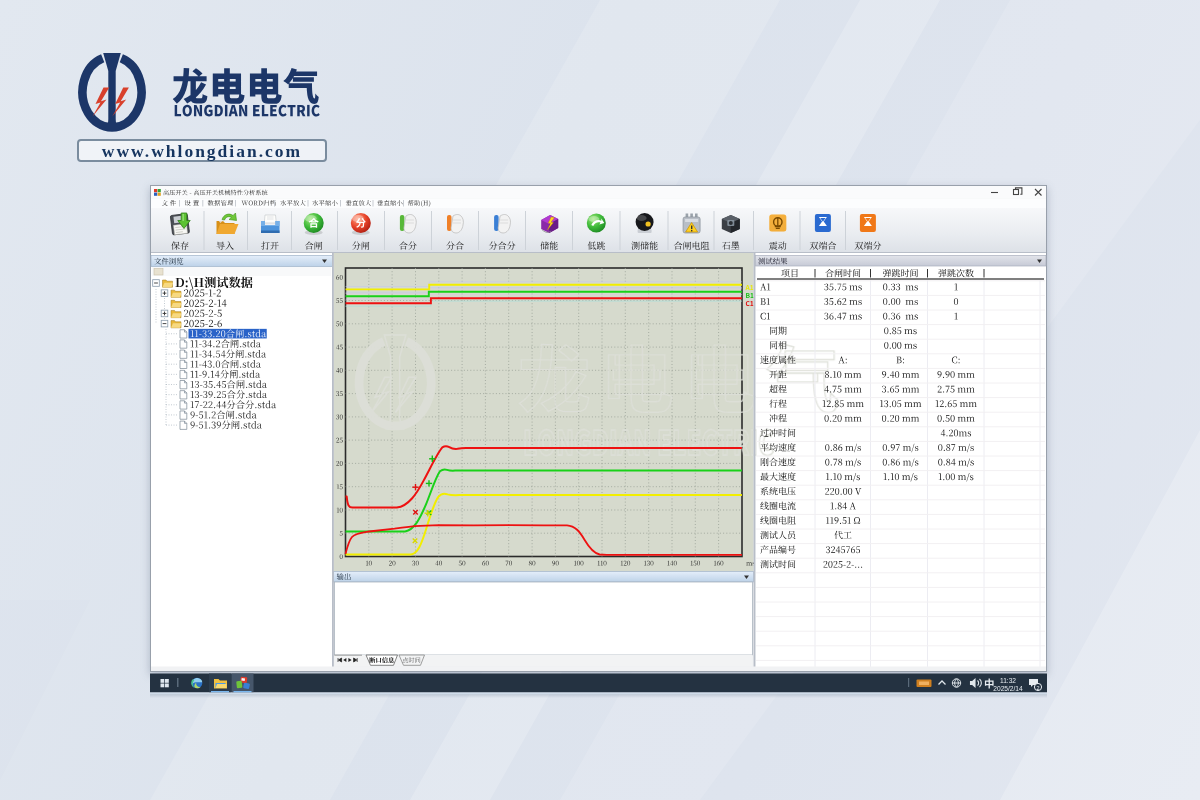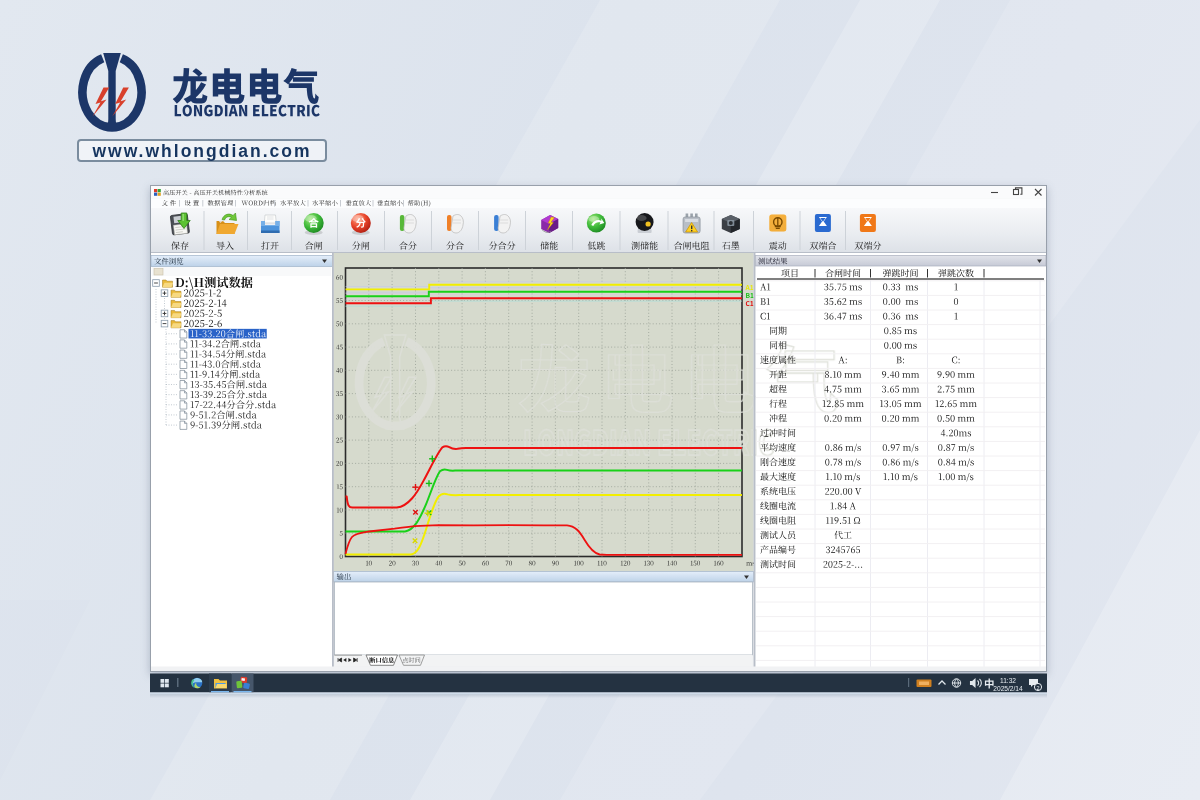--- a/index.html
+++ b/index.html
@@ -41,21 +41,21 @@
       <use href="#q12" x="5731"></use>
       <use href="#q4" x="6374"></use>
       <use href="#q12" x="6985"></use>
       <use href="#q13" x="7628"></use>
       <use href="#q14" x="8308"></use>
       <use href="#q15" x="8961"></use>
       <use href="#q9" x="9682"></use>
       <use href="#q13" x="10045"></use>
     </g>
   </svg>
-<div class="abs" style="left:77px;top:139px;width:246px;height:19px;border:2px solid #7a8c9e;border-radius:4px;background:rgba(255,255,255,0.5);text-align:center;font-weight:bold;font-size:17.5px;letter-spacing:2px;color:#16355f;line-height:20px;">www.whlongdian.com</div>
+<div class="abs" style="left:77px;top:139px;width:246px;height:19px;border:2px solid #7a8c9e;border-radius:4px;background:rgba(255,255,255,0.5);text-align:center;font-weight:bold;font-size:17.5px;letter-spacing:2px;color:#16355f;line-height:20px;font-family:Liberation Serif, serif;">www.whlongdian.com</div>
 <div class="abs" style="left:150px;top:185px;width:897px;height:487px;background:#eef0f3;border:1px solid #98a0ab;box-sizing:border-box;box-shadow:0 3px 8px rgba(80,95,120,0.35);"></div>
 <svg class="abs" style="left:0;top:0" width="1200" height="800">
     <rect x="151" y="186" width="895" height="12.5" fill="#fafbfc"></rect>
     <g>
       <rect x="154" y="189" width="3.2" height="3.2" fill="#e03a2a"></rect>
       <rect x="157.6" y="189" width="3.2" height="3.2" fill="#35a03a"></rect>
       <rect x="154" y="192.6" width="3.2" height="3.2" fill="#2a60c0"></rect>
       <rect x="157.6" y="192.6" width="3.2" height="3.2" fill="#e0a020"></rect>
     </g>
     <g transform="translate(163.0 194.8) scale(0.00610 -0.00610)" fill="#222">

